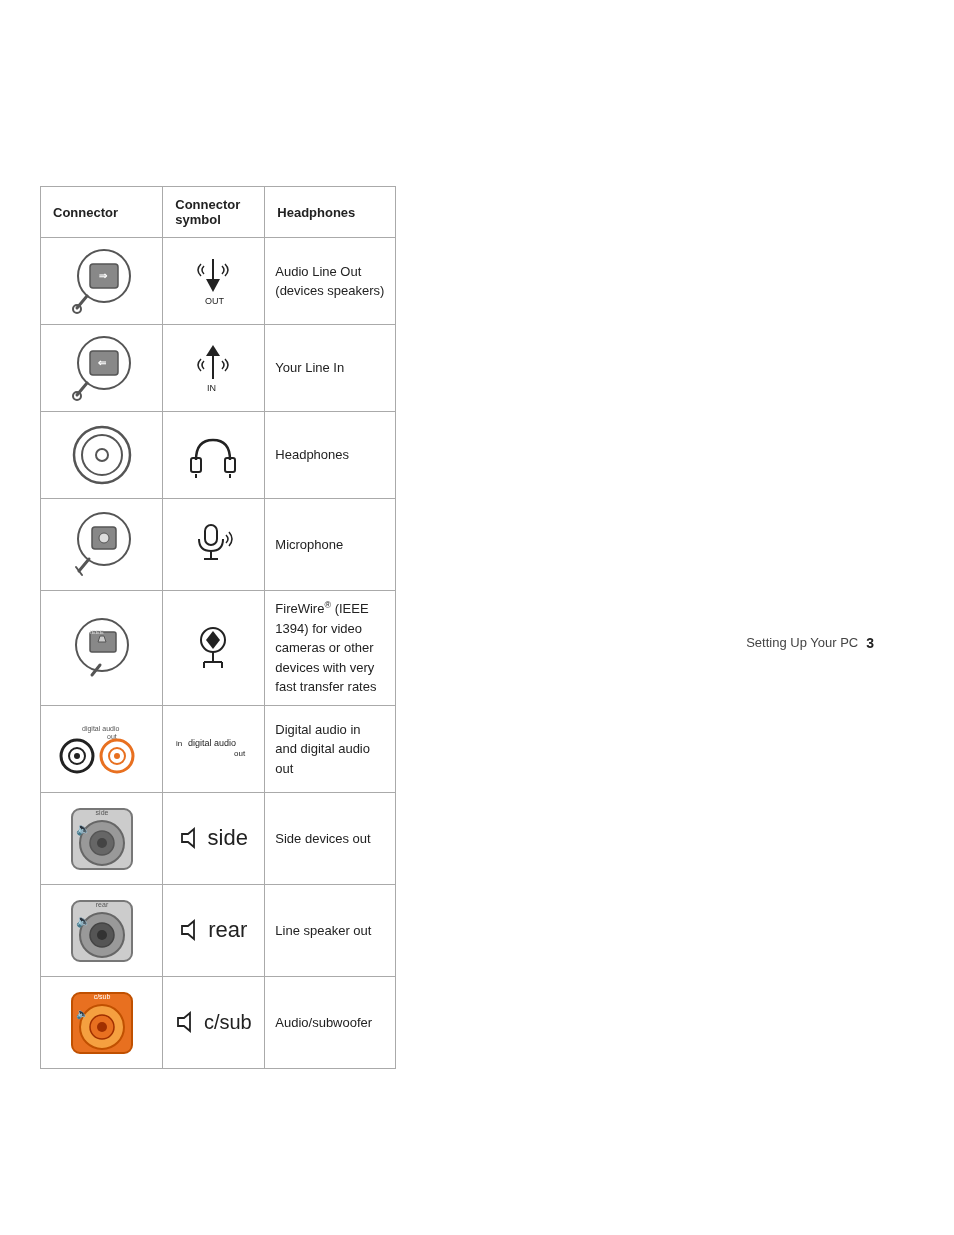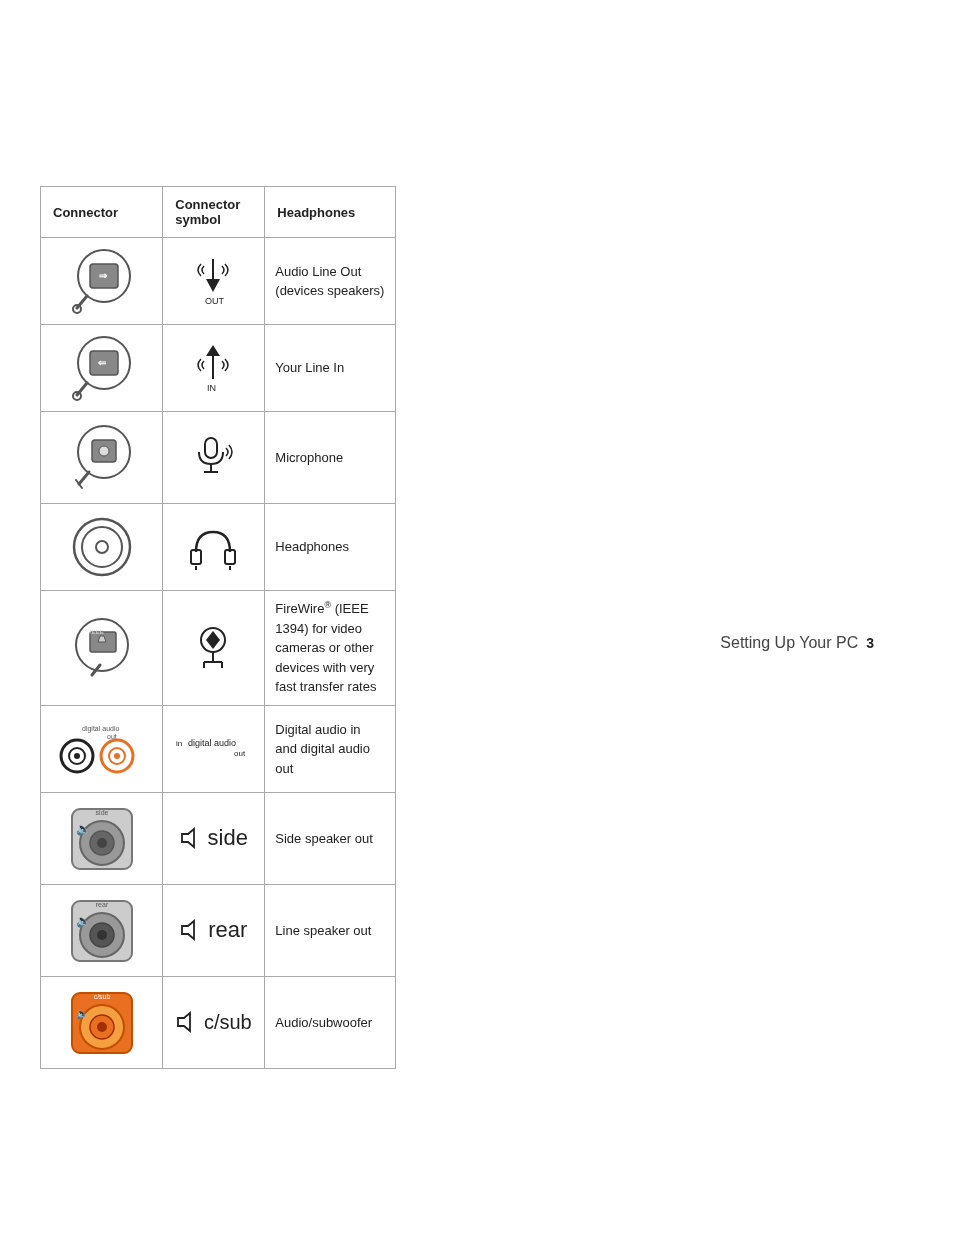--- a/index.html
+++ b/index.html
@@ -69,21 +69,21 @@
     .footer-area {
       width: 100%;
       display: flex;
       justify-content: flex-end;
       align-items: center;
       margin-top: 30px;
       padding-right: 40px;
     }
 
     .footer-text {
-      font-size: 16px;
+      font-size: 13px;
       color: #444;
     }
 
     .footer-page {
       font-weight: bold;
       font-size: 14px;
       margin-left: 8px;
     }
 
     
@@ -180,20 +180,49 @@
           </div>
         </td>
         <td class="col-description">
           <span class="description-text">Your Line In</span>
         </td>
       </tr>
 
       <tr>
         <td class="col-connector">
           <div class="connector-img">
+            <svg width="70" height="70" viewBox="0 0 70 70">
+
+              <circle cx="35" cy="35" r="28" fill="none" stroke="#555" stroke-width="2.5"></circle>
+              <circle cx="35" cy="35" r="20" fill="none" stroke="#555" stroke-width="2"></circle>
+              <circle cx="35" cy="35" r="6" fill="none" stroke="#555" stroke-width="2"></circle>
+            </svg>
+          </div>
+        </td>
+        <td class="col-symbol">
+          <div class="symbol-cell">
+            <svg width="55" height="50" viewBox="0 0 55 50">
+
+              <path d="M10,30 Q10,10 27,10 Q44,10 44,30" fill="none" stroke="#222" stroke-width="2.5"></path>
+              <rect x="5" y="28" width="10" height="14" rx="2" fill="none" stroke="#222" stroke-width="2"></rect>
+              <rect x="39" y="28" width="10" height="14" rx="2" fill="none" stroke="#222" stroke-width="2"></rect>
+
+              <line x1="10" y1="44" x2="10" y2="48" stroke="#222" stroke-width="2"></line>
+              <line x1="44" y1="44" x2="44" y2="48" stroke="#222" stroke-width="2"></line>
+            </svg>
+          </div>
+        </td>
+        <td class="col-description">
+          <span class="description-text">Headphones</span>
+        </td>
+      </tr>
+
+      <tr>
+        <td class="col-connector">
+          <div class="connector-img">
             <svg width="80" height="75" viewBox="0 0 80 75">
               <circle cx="42" cy="32" r="26" fill="none" stroke="#555" stroke-width="2"></circle>
               <rect x="30" y="20" width="24" height="22" rx="3" fill="#888" stroke="#555" stroke-width="1.5"></rect>
               <circle cx="42" cy="31" r="5" fill="#ddd" stroke="#555" stroke-width="1"></circle>
               <line x1="27" y1="52" x2="17" y2="64" stroke="#555" stroke-width="3" stroke-linecap="round"></line>
               <line x1="14" y1="60" x2="20" y2="68" stroke="#555" stroke-width="2" stroke-linecap="round"></line>
             </svg>
           </div>
         </td>
         <td class="col-symbol">
@@ -211,49 +240,20 @@
           </div>
         </td>
         <td class="col-description">
           <span class="description-text">Microphone</span>
         </td>
       </tr>
 
       <tr>
         <td class="col-connector">
           <div class="connector-img">
-            <svg width="70" height="70" viewBox="0 0 70 70">
-
-              <circle cx="35" cy="35" r="28" fill="none" stroke="#555" stroke-width="2.5"></circle>
-              <circle cx="35" cy="35" r="20" fill="none" stroke="#555" stroke-width="2"></circle>
-              <circle cx="35" cy="35" r="6" fill="none" stroke="#555" stroke-width="2"></circle>
-            </svg>
-          </div>
-        </td>
-        <td class="col-symbol">
-          <div class="symbol-cell">
-            <svg width="55" height="50" viewBox="0 0 55 50">
-
-              <path d="M10,30 Q10,10 27,10 Q44,10 44,30" fill="none" stroke="#222" stroke-width="2.5"></path>
-              <rect x="5" y="28" width="10" height="14" rx="2" fill="none" stroke="#222" stroke-width="2"></rect>
-              <rect x="39" y="28" width="10" height="14" rx="2" fill="none" stroke="#222" stroke-width="2"></rect>
-
-              <line x1="10" y1="44" x2="10" y2="48" stroke="#222" stroke-width="2"></line>
-              <line x1="44" y1="44" x2="44" y2="48" stroke="#222" stroke-width="2"></line>
-            </svg>
-          </div>
-        </td>
-        <td class="col-description">
-          <span class="description-text">Headphones</span>
-        </td>
-      </tr>
-
-      <tr>
-        <td class="col-connector">
-          <div class="connector-img">
             <svg width="80" height="75" viewBox="0 0 80 75">
               <circle cx="40" cy="35" r="26" fill="none" stroke="#555" stroke-width="2"></circle>
               <rect x="28" y="22" width="26" height="20" rx="2" fill="#888" stroke="#555" stroke-width="1.5"></rect>
 
               <polygon points="38,26 42,26 44,32 36,32" fill="#ccc" stroke="#555" stroke-width="1"></polygon>
               <line x1="38" y1="55" x2="30" y2="65" stroke="#555" stroke-width="3" stroke-linecap="round"></line>
               <text x="28" y="24" font-size="6" fill="#ddd">IEEE</text>
             </svg>
           </div>
         </td>
@@ -327,21 +327,21 @@
           <div class="symbol-cell">
             <div class="speaker-label">
               <svg width="22" height="22" viewBox="0 0 22 22">
                 <polygon points="2,7 8,7 14,2 14,20 8,15 2,15" fill="none" stroke="#222" stroke-width="1.8"></polygon>
               </svg>
               <span style="font-size:22px;">side</span>
             </div>
           </div>
         </td>
         <td class="col-description">
-          <span class="description-text">Side speaker out</span>
+          <span class="description-text">Side devices out</span>
         </td>
       </tr>
 
       <tr>
         <td class="col-connector">
           <div class="connector-img">
             <svg width="80" height="75" viewBox="0 0 80 75">
               <rect x="10" y="8" width="60" height="60" rx="8" fill="#ccc" stroke="#777" stroke-width="2"></rect>
               <text x="40" y="14" font-size="7" fill="#555" text-anchor="middle">rear</text>
               <circle cx="40" cy="42" r="22" fill="#999" stroke="#666" stroke-width="2"></circle>

